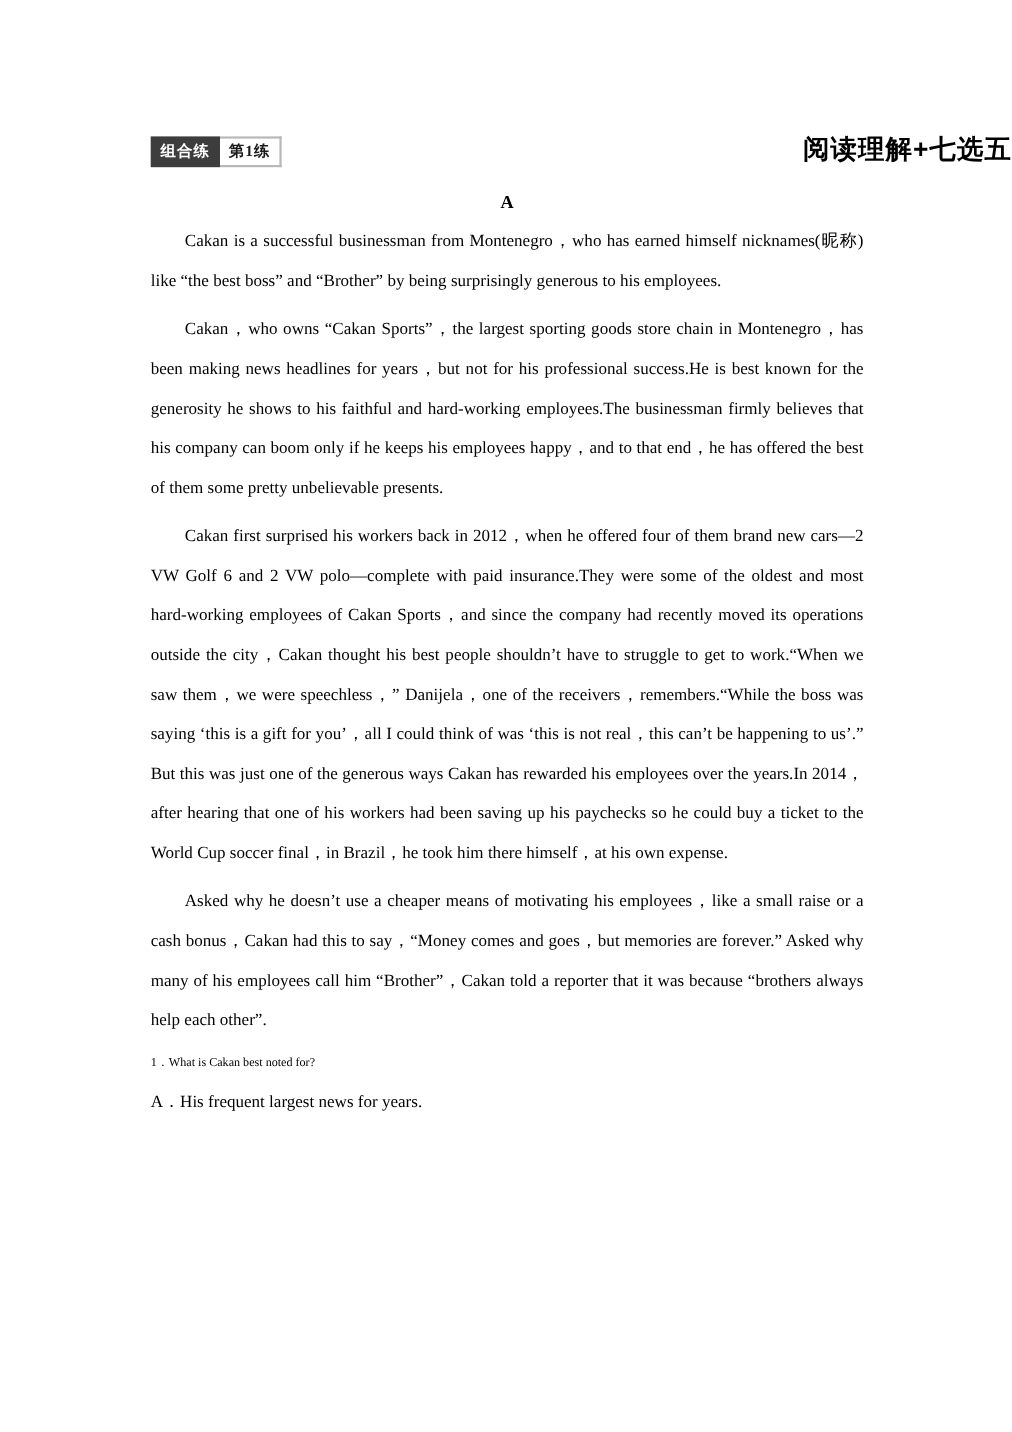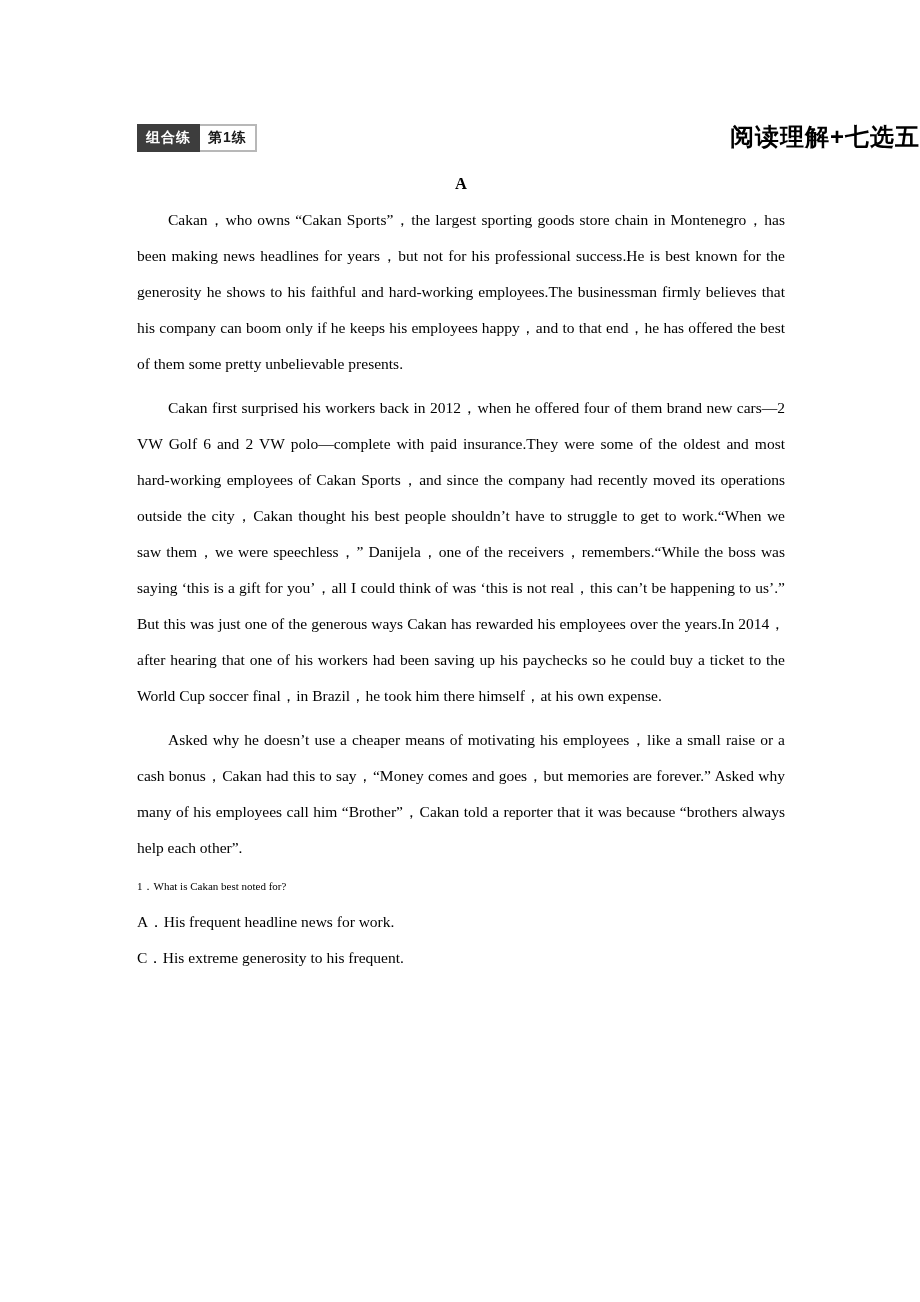--- a/index.html
+++ b/index.html
@@ -36,21 +36,21 @@
     font-weight: bold;
     font-size: 14px;
     padding: 4px 9px;
     letter-spacing: 1px;
   }
   .badge-light {
     display: inline-flex;
     align-items: center;
     background: #ffffff;
     color: #1a1a1a;
-    font-family: Liberation Sans, sans-serif;
+    font-family: Liberation Serif, serif;
     font-weight: bold;
     font-size: 14px;
     padding: 3px 8px;
     border: 2px solid #b8b8b8;
     border-left: none;
     letter-spacing: 1px;
   }
   .title {
     text-align: right;
     font-family: "Liberation Sans", sans-serif;
@@ -105,33 +105,34 @@
       <span class="badge-light">第1练</span>
     </div>
     <div class="title">阅读理解+七选五</div>
   </div>
 
   <div class="content">
 
 
     <div class="passage-label">A</div>
 
+    <p class="para">Cakan is a successful businessman from Montenegro，who has earned himself nicknames(昵称) like “the best boss” and “Brother” by being surprisingly generous to his employees.</p>
 
     <p class="para">Cakan，who owns “Cakan Sports”，the largest sporting goods store chain in Montenegro，has been making news headlines for years，but not for his professional success.He is best known for the generosity he shows to his faithful and hard-working employees.The businessman firmly believes that his company can boom only if he keeps his employees happy，and to that end，he has offered the best of them some pretty unbelievable presents.</p>
 
     <p class="para">Cakan first surprised his workers back in 2012，when he offered four of them brand new cars—2 VW Golf 6 and 2 VW polo—complete with paid insurance.They were some of the oldest and most hard-working employees of Cakan Sports，and since the company had recently moved its operations outside the city，Cakan thought his best people shouldn’t have to struggle to get to work.“When we saw them，we were speechless，” Danijela，one of the receivers，remembers.“While the boss was saying ‘this is a gift for you’，all I could think of was ‘this is not real，this can’t be happening to us’.” But this was just one of the generous ways Cakan has rewarded his employees over the years.In 2014，after hearing that one of his workers had been saving up his paychecks so he could buy a ticket to the World Cup soccer final，in Brazil，he took him there himself，at his own expense.</p>
 
     <p class="para">Asked why he doesn’t use a cheaper means of motivating his employees，like a small raise or a cash bonus，Cakan had this to say，“Money comes and goes，but memories are forever.” Asked why many of his employees call him “Brother”，Cakan told a reporter that it was because “brothers always help each other”.</p>
 
     <div class="question-stem">
       <span class="q-number">1．</span><span>What is Cakan best noted for?</span>
     </div>
 
     <div class="option">
-      <span class="opt-label">A．</span><span>His frequent headline news for work.</span>
+      <span class="opt-label">A．</span><span>His frequent largest news for years.</span>
     </div>
 
 
     <div class="option">
       <span class="opt-label">C．</span><span>His extreme generosity to his frequent.</span>
     </div>
 
 
   </div>
 </div>

